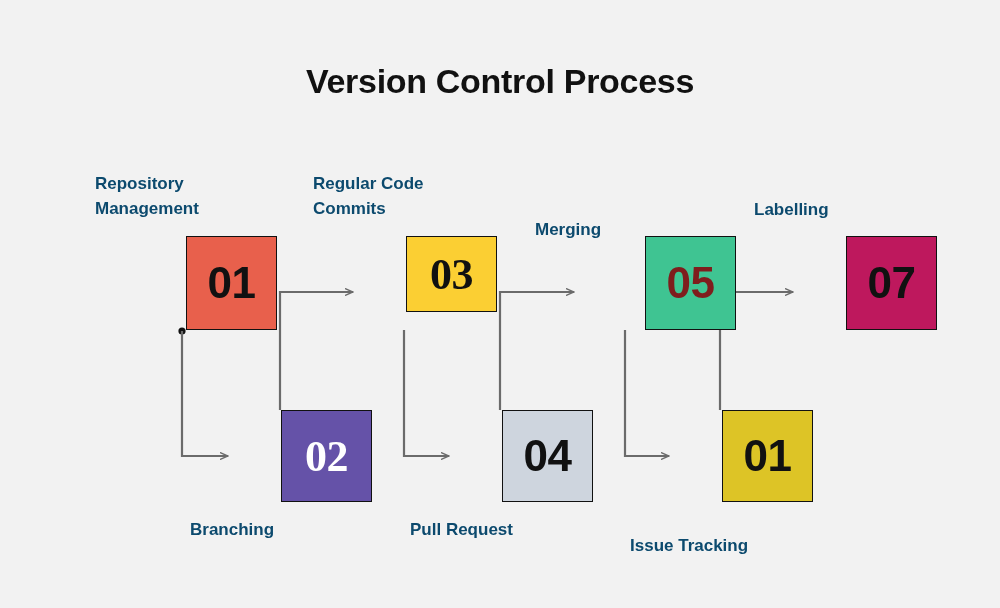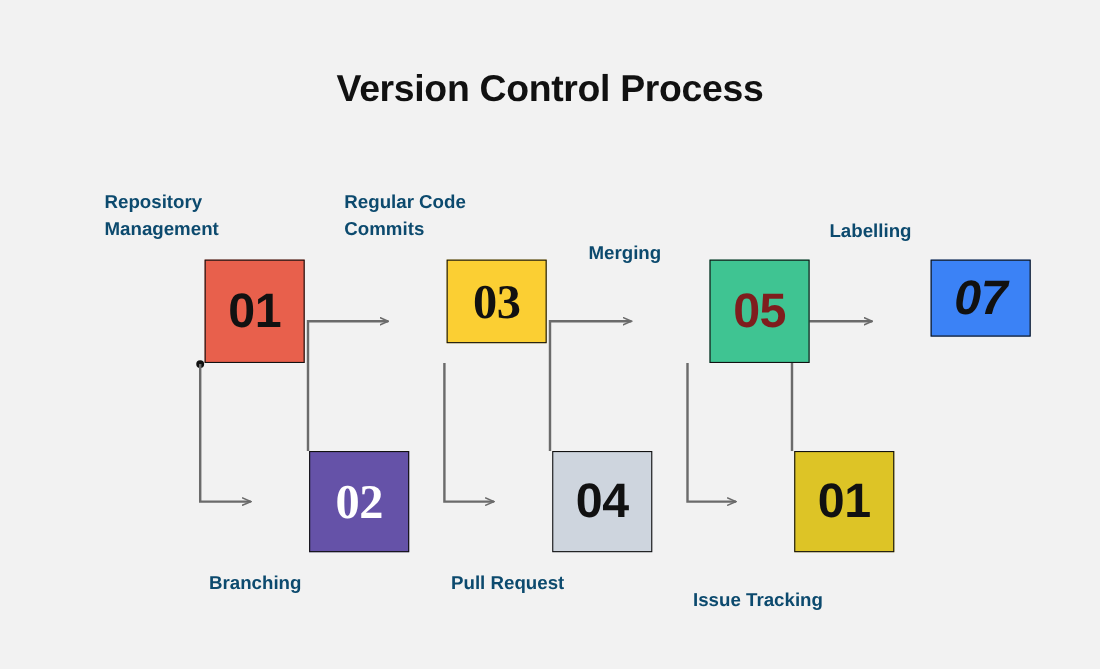--- a/index.html
+++ b/index.html
@@ -142,17 +142,17 @@
   <div class="node" style="left:675px; top:410px; width:91px; height:92px; background:#ddc426; color:#111111;">
     <span>01</span>
   </div>
   <div class="node-label label-below" style="left:630px; top:518px; width:180px;margin-top:16px;">
     <div>Issue Tracking</div>
   </div>
 
   <div class="node-label label-above" style="left:754px; top:198px; width:180px;">
     <div>Labelling</div>
   </div>
-  <div class="node" style="left:799px; top:236px; width:91px; height:70px; background:#3b82f6; color:#111111;font-style:italic;">
+  <div class="node" style="left:799px; top:236px; width:91px; height:94px; background:#be185d; color:#111111;">
     <span>07</span>
   </div>
 
 </div>
 
 </body></html>

